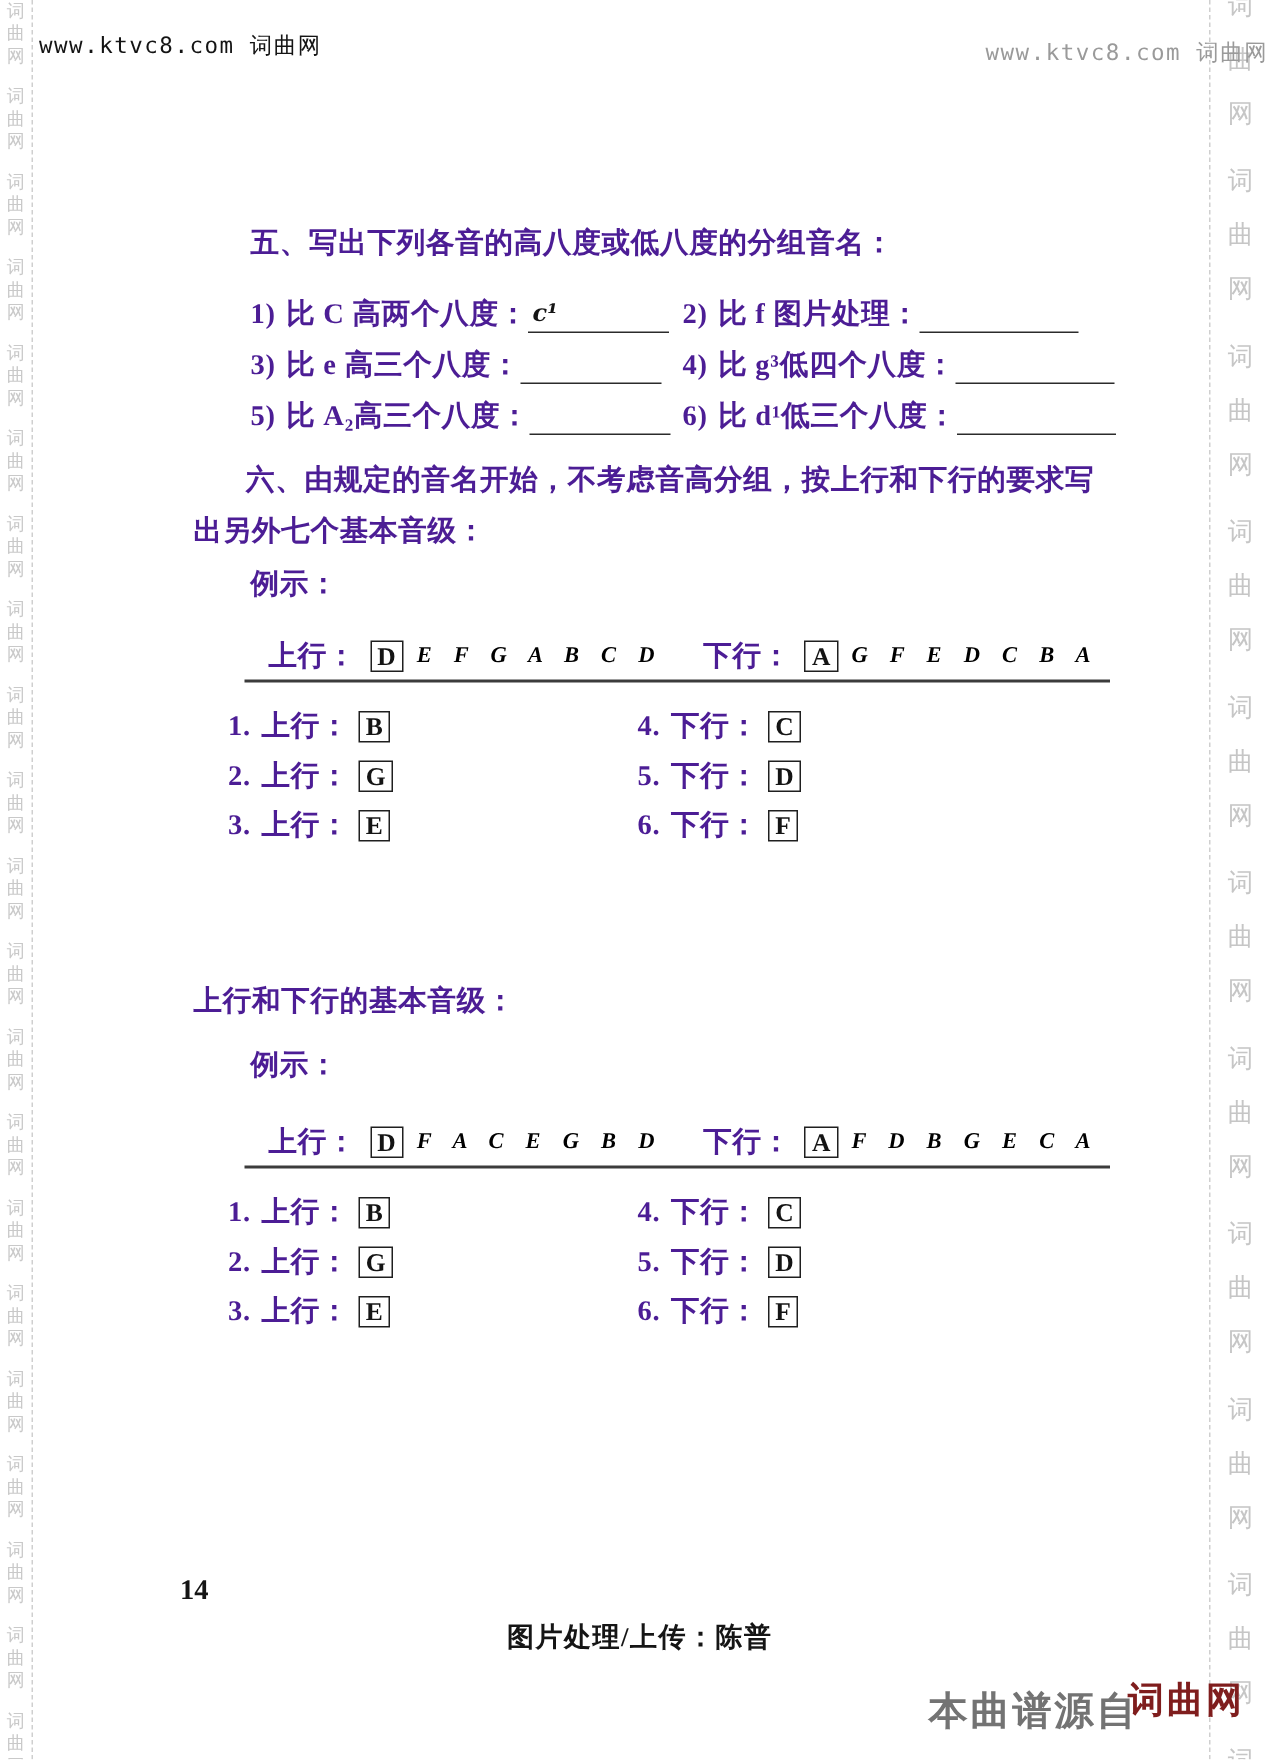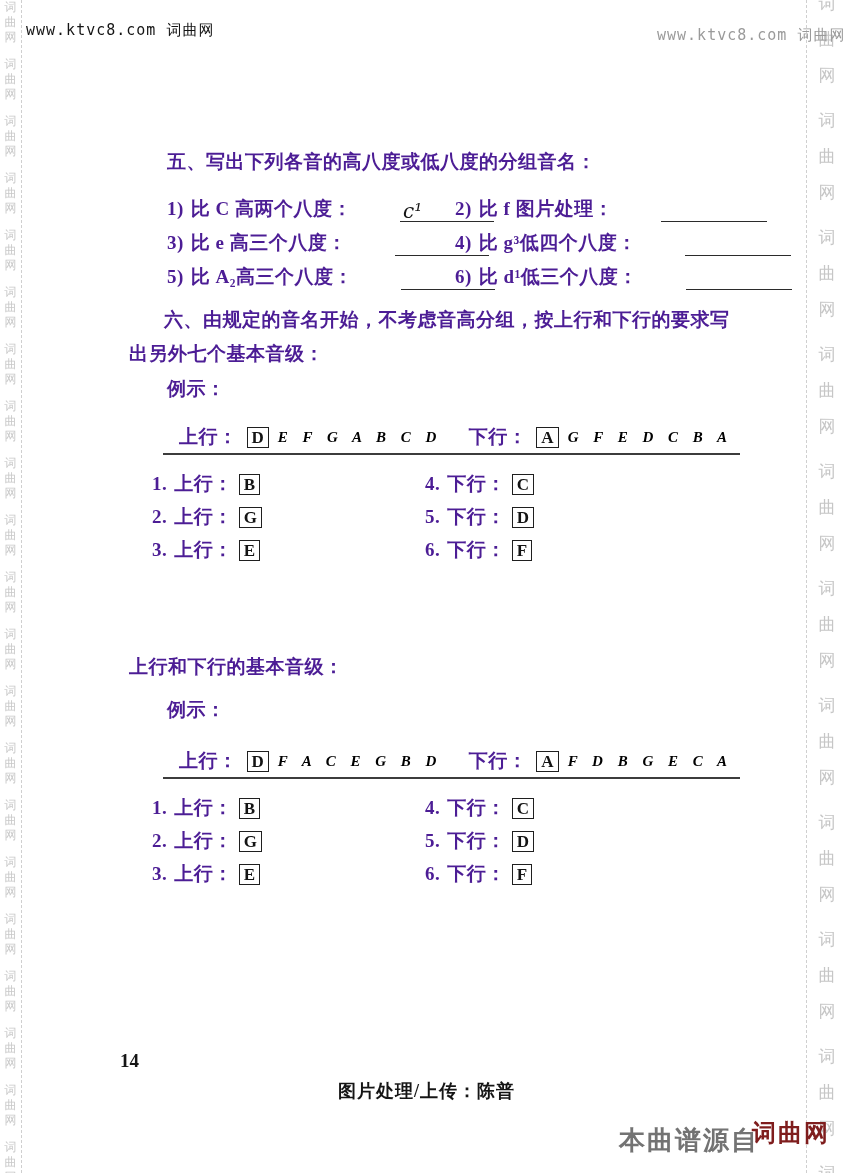--- a/index.html
+++ b/index.html
@@ -33,22 +33,22 @@
   .cn{
     font-family:"Liberation Serif","DejaVu Serif",serif;
     font-weight:700;font-size:19px;letter-spacing:0.5px;color:#4c1d95;
   }
   .num{margin-right:7px;}
   
   .blank{
     display:inline-block;min-width:88px;height:22px;
     border-bottom:1.7px solid #2b2b2b;
     vertical-align:bottom;
-    font-family:"DejaVu Serif",serif;font-style:italic;font-weight:400;
-    font-size:20px;letter-spacing:0;padding:0 3px;margin-left:48px;
+    font-family:"DejaVu Serif",serif;font-style:italic;font-weight:700;
+    font-size:16px;letter-spacing:0;padding:0 3px;
   }
   .blank.wide{min-width:100px;}
   
   .example-row{
     position:absolute;left:163px;width:577px;height:27px;
     display:flex;justify-content:space-between;align-items:flex-end;
     padding:0 12px 3px 16px;box-sizing:border-box;
     border-bottom:2px solid #3c3c3c;
   }
   .ex-group{display:flex;align-items:center;gap:9px;white-space:nowrap;}

